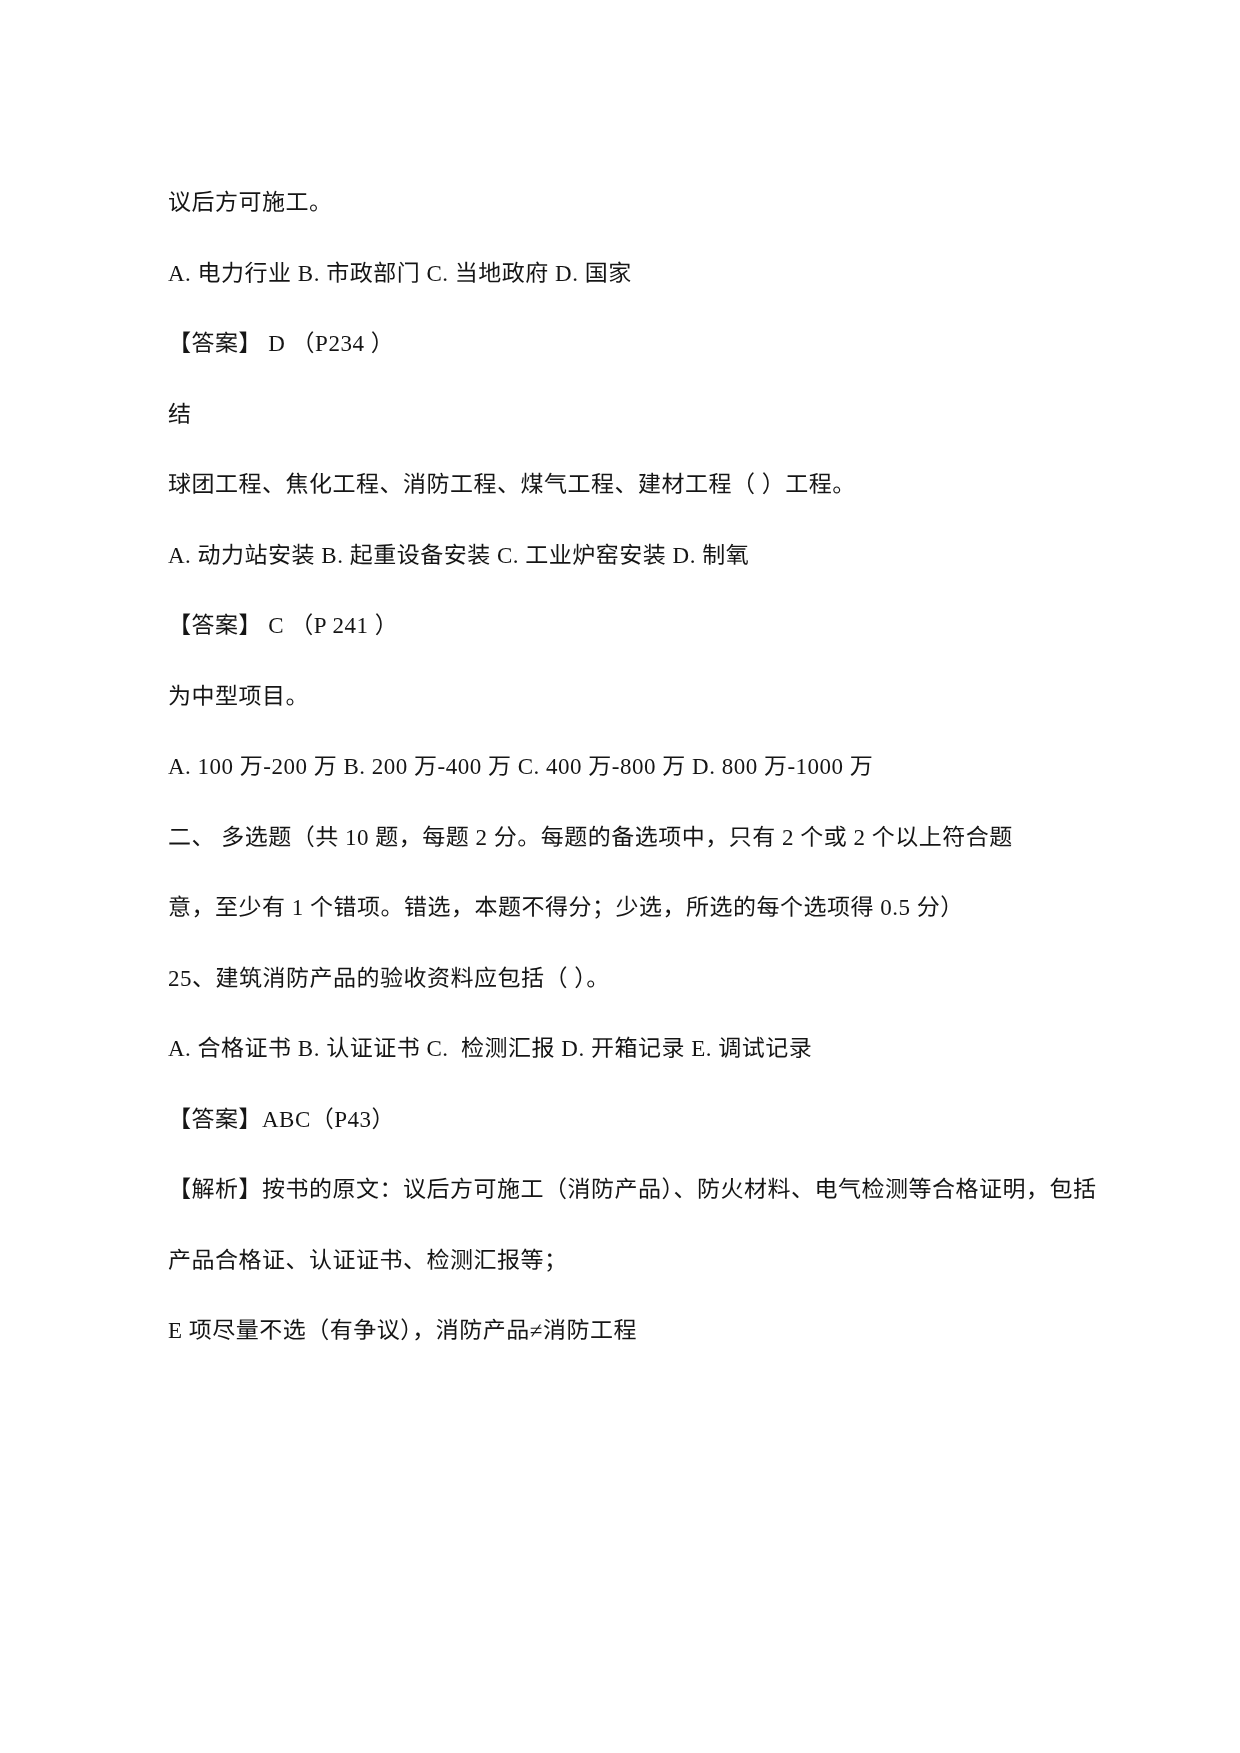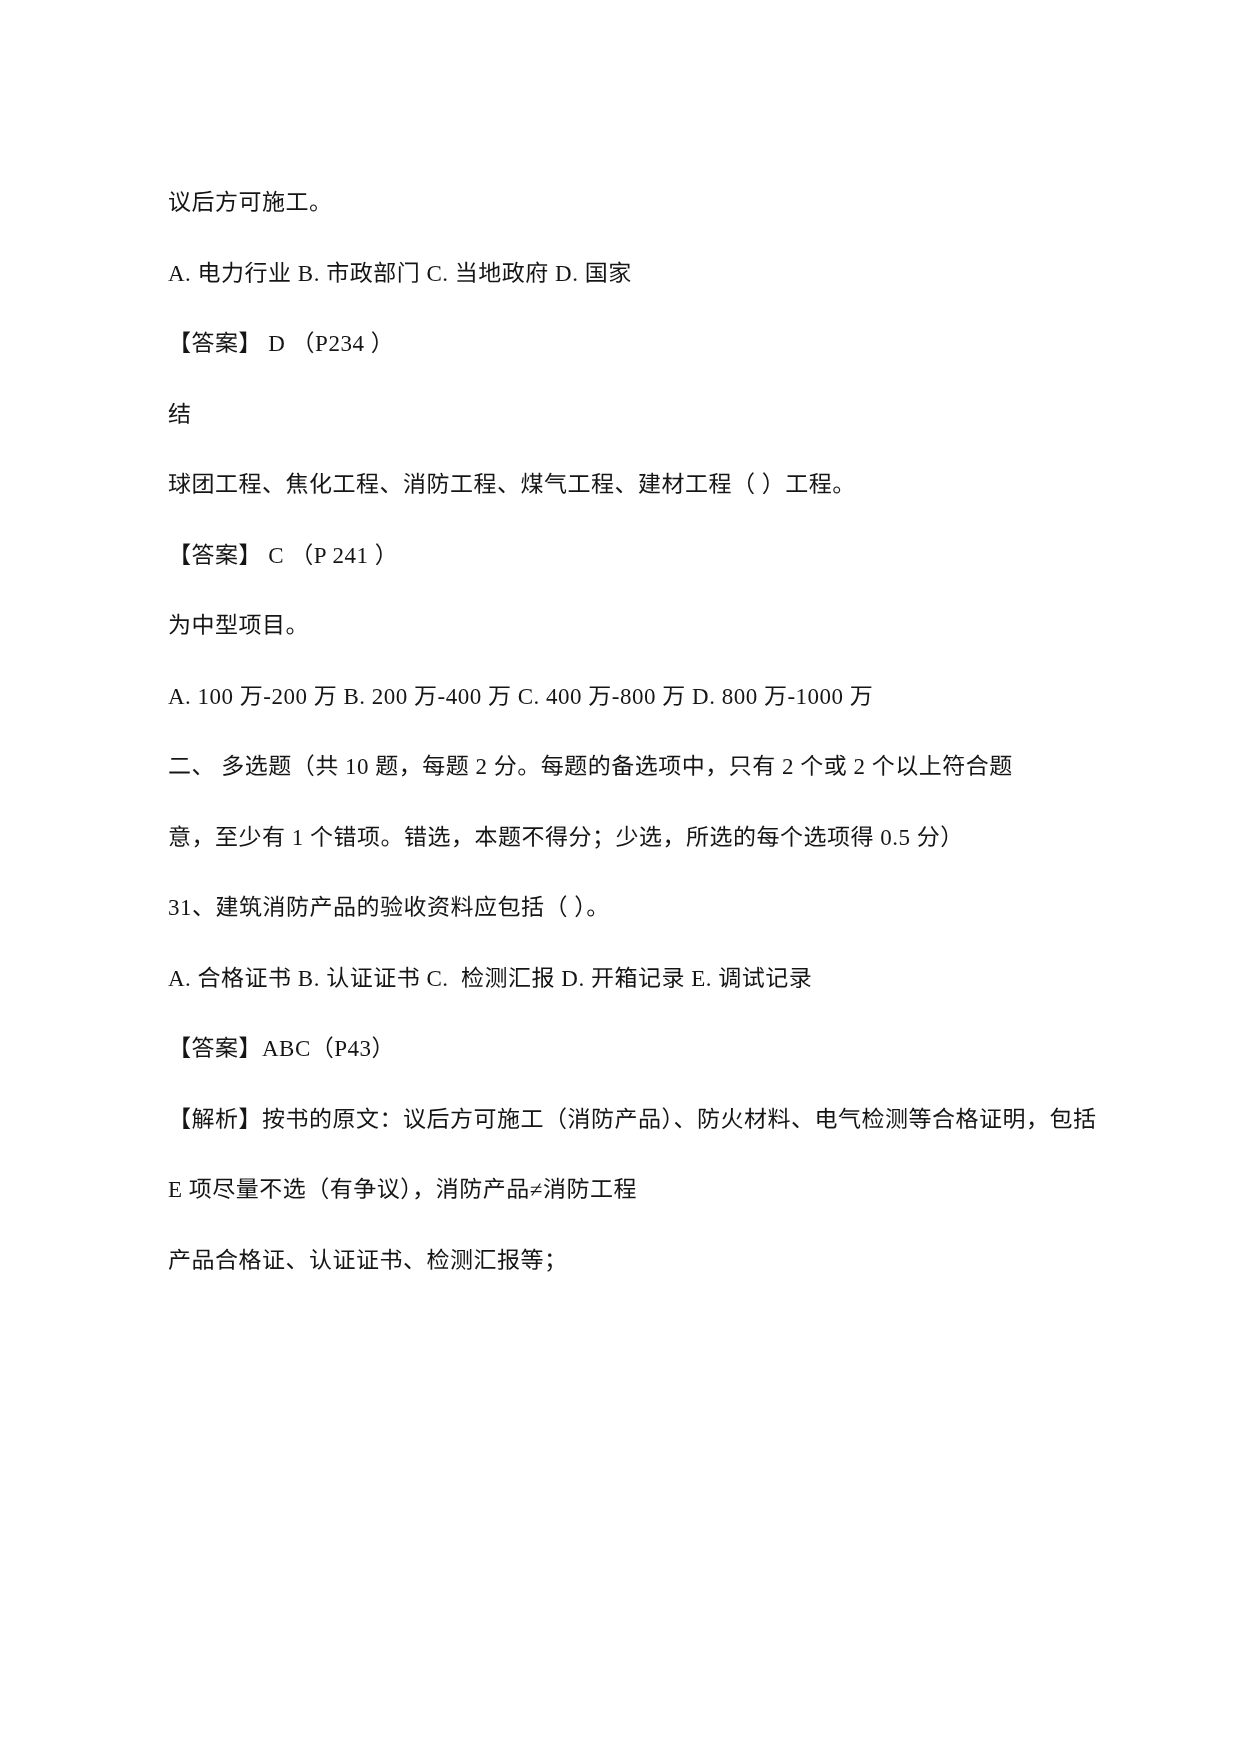--- a/index.html
+++ b/index.html
@@ -34,24 +34,25 @@
 </style>
 </head>
 <body>
 
 <div class="page">
   <div class="line">议后方可施工。</div>
   <div class="line">A. 电力行业 B. 市政部门 C. 当地政府 D. 国家</div>
   <div class="line">【答案】 D （P234 ）</div>
   <div class="line">结</div>
   <div class="line">球团工程、焦化工程、消防工程、煤气工程、建材工程（ ）工程。</div>
+  <div class="line">A. 动力站安装 B. 起重设备安装 C. 工业炉窑安装 D. 制氧</div>
   <div class="line">【答案】 C （P 241 ）</div>
   <div class="line">为中型项目。</div>
   <div class="line">A. 100 万-200 万 B. 200 万-400 万 C. 400 万-800 万 D. 800 万-1000 万</div>
   <div class="line">二、 多选题（共 10 题，每题 2 分。每题的备选项中，只有 2 个或 2 个以上符合题</div>
   <div class="line">意，至少有 1 个错项。错选，本题不得分；少选，所选的每个选项得 0.5 分）</div>
-  <div class="line">31、建筑消防产品的验收资料应包括（ ）。</div>
+  <div class="line">25、建筑消防产品的验收资料应包括（ ）。</div>
   <div class="line">A. 合格证书 B. 认证证书 C.  检测汇报 D. 开箱记录 E. 调试记录</div>
   <div class="line">【答案】ABC（P43）</div>
   <div class="line">【解析】按书的原文：议后方可施工（消防产品）、防火材料、电气检测等合格证明，包括</div>
+  <div class="line">产品合格证、认证证书、检测汇报等；</div>
   <div class="line">E 项尽量不选（有争议），消防产品≠消防工程</div>
-  <div class="line">产品合格证、认证证书、检测汇报等；</div>
 </div>
 
 </body></html>

